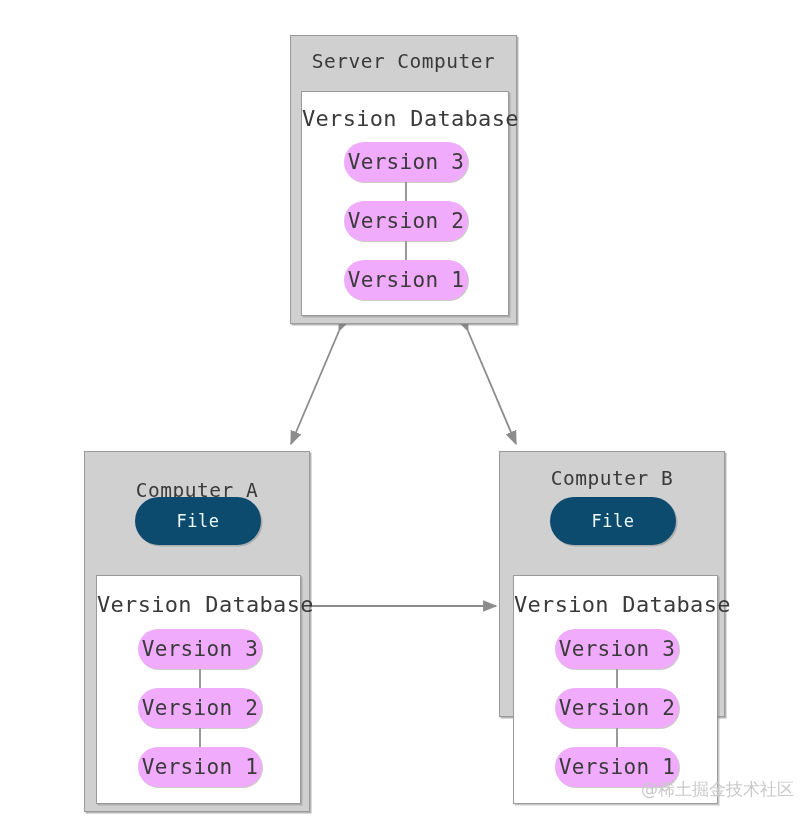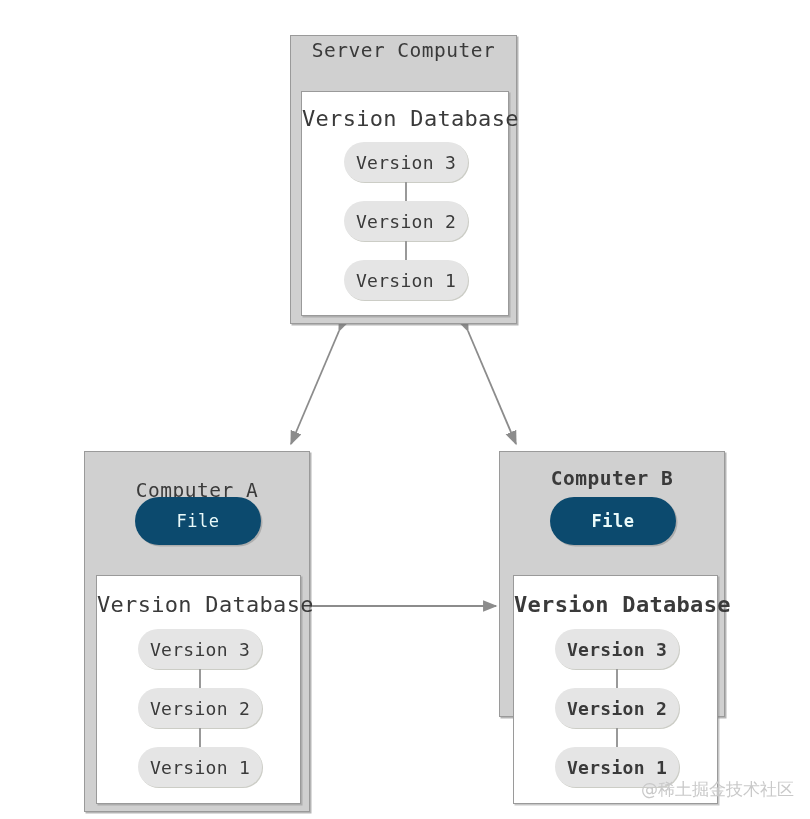--- a/index.html
+++ b/index.html
@@ -53,26 +53,26 @@
     width: 100%;
     text-align: center;
     font-size: 22px;
     letter-spacing: 0.3px;
     color: #3a3a3a;
     white-space: nowrap;
   }
   
   .pill {
     position: absolute;
-    background: #e5e5e5;
+    background: #f0abfc;
     border-radius: 20px;
     display: flex;
     align-items: center;
     justify-content: center;
-    font-size: 18px;
+    font-size: 21px;
     letter-spacing: 0.3px;
     color: #3a3a3a;
     box-sizing: border-box;
     white-space: nowrap;
     box-shadow: 1px 1px 0 rgba(170,172,160,0.6);
   }
   
   .file-pill {
     position: absolute;
     background: #0c4a6e;
@@ -135,21 +135,21 @@
     <line x1="468" y1="331" x2="516" y2="444" stroke="#8c8c8c" stroke-width="1.8" marker-start="url(#ah)" marker-end="url(#ah)"></line>
 
     <line x1="313" y1="606" x2="496" y2="606" stroke="#8c8c8c" stroke-width="1.8" marker-start="url(#ah)" marker-end="url(#ah)"></line>
 
     <line x1="197" y1="578" x2="197" y2="546" stroke="#8c8c8c" stroke-width="2" marker-end="url(#ah)"></line>
 
     <line x1="611" y1="578" x2="611" y2="546" stroke="#8c8c8c" stroke-width="2" marker-end="url(#ah)"></line>
   </svg>
 
   <div class="machine" style="left:290px; top:35px; width:227px; height:289px;">
-    <div class="machine-title" style="top:3px;">Server Computer</div>
+    <div class="machine-title" style="top:14px;">Server Computer</div>
 
     <div class="vdb" style="left:10px; top:55px; width:208px; height:225px;">
       <div class="vdb-title" style="top:14px;">Version Database</div>
 
       <div class="pill" style="left:42px; top:50px; width:124px; height:40px;">Version 3</div>
       <div class="connector" style="left:103px; top:90px; height:19px;"></div>
 
       <div class="pill" style="left:42px; top:109px; width:124px; height:40px;">Version 2</div>
       <div class="connector" style="left:103px; top:149px; height:19px;"></div>
 
@@ -168,21 +168,21 @@
       <div class="pill" style="left:41px; top:53px; width:124px; height:40px;">Version 3</div>
       <div class="connector" style="left:102px; top:93px; height:19px;"></div>
 
       <div class="pill" style="left:41px; top:112px; width:124px; height:40px;">Version 2</div>
       <div class="connector" style="left:102px; top:152px; height:19px;"></div>
 
       <div class="pill" style="left:41px; top:171px; width:124px; height:40px;">Version 1</div>
     </div>
   </div>
 
-  <div class="machine" style="left:499px; top:451px; width:226px; height:266px;font-weight:bold;">
+  <div class="machine" style="left:499px; top:451px; width:226px; height:266px;">
     <div class="machine-title" style="top:15px;">Computer B</div>
 
     <div class="file-pill" style="left:50px; top:45px; width:126px; height:48px;">File</div>
 
     <div class="vdb" style="left:13px; top:123px; width:205px; height:229px;">
       <div class="vdb-title" style="top:16px;">Version Database</div>
 
       <div class="pill" style="left:41px; top:53px; width:124px; height:40px;">Version 3</div>
       <div class="connector" style="left:102px; top:93px; height:19px;"></div>
 

